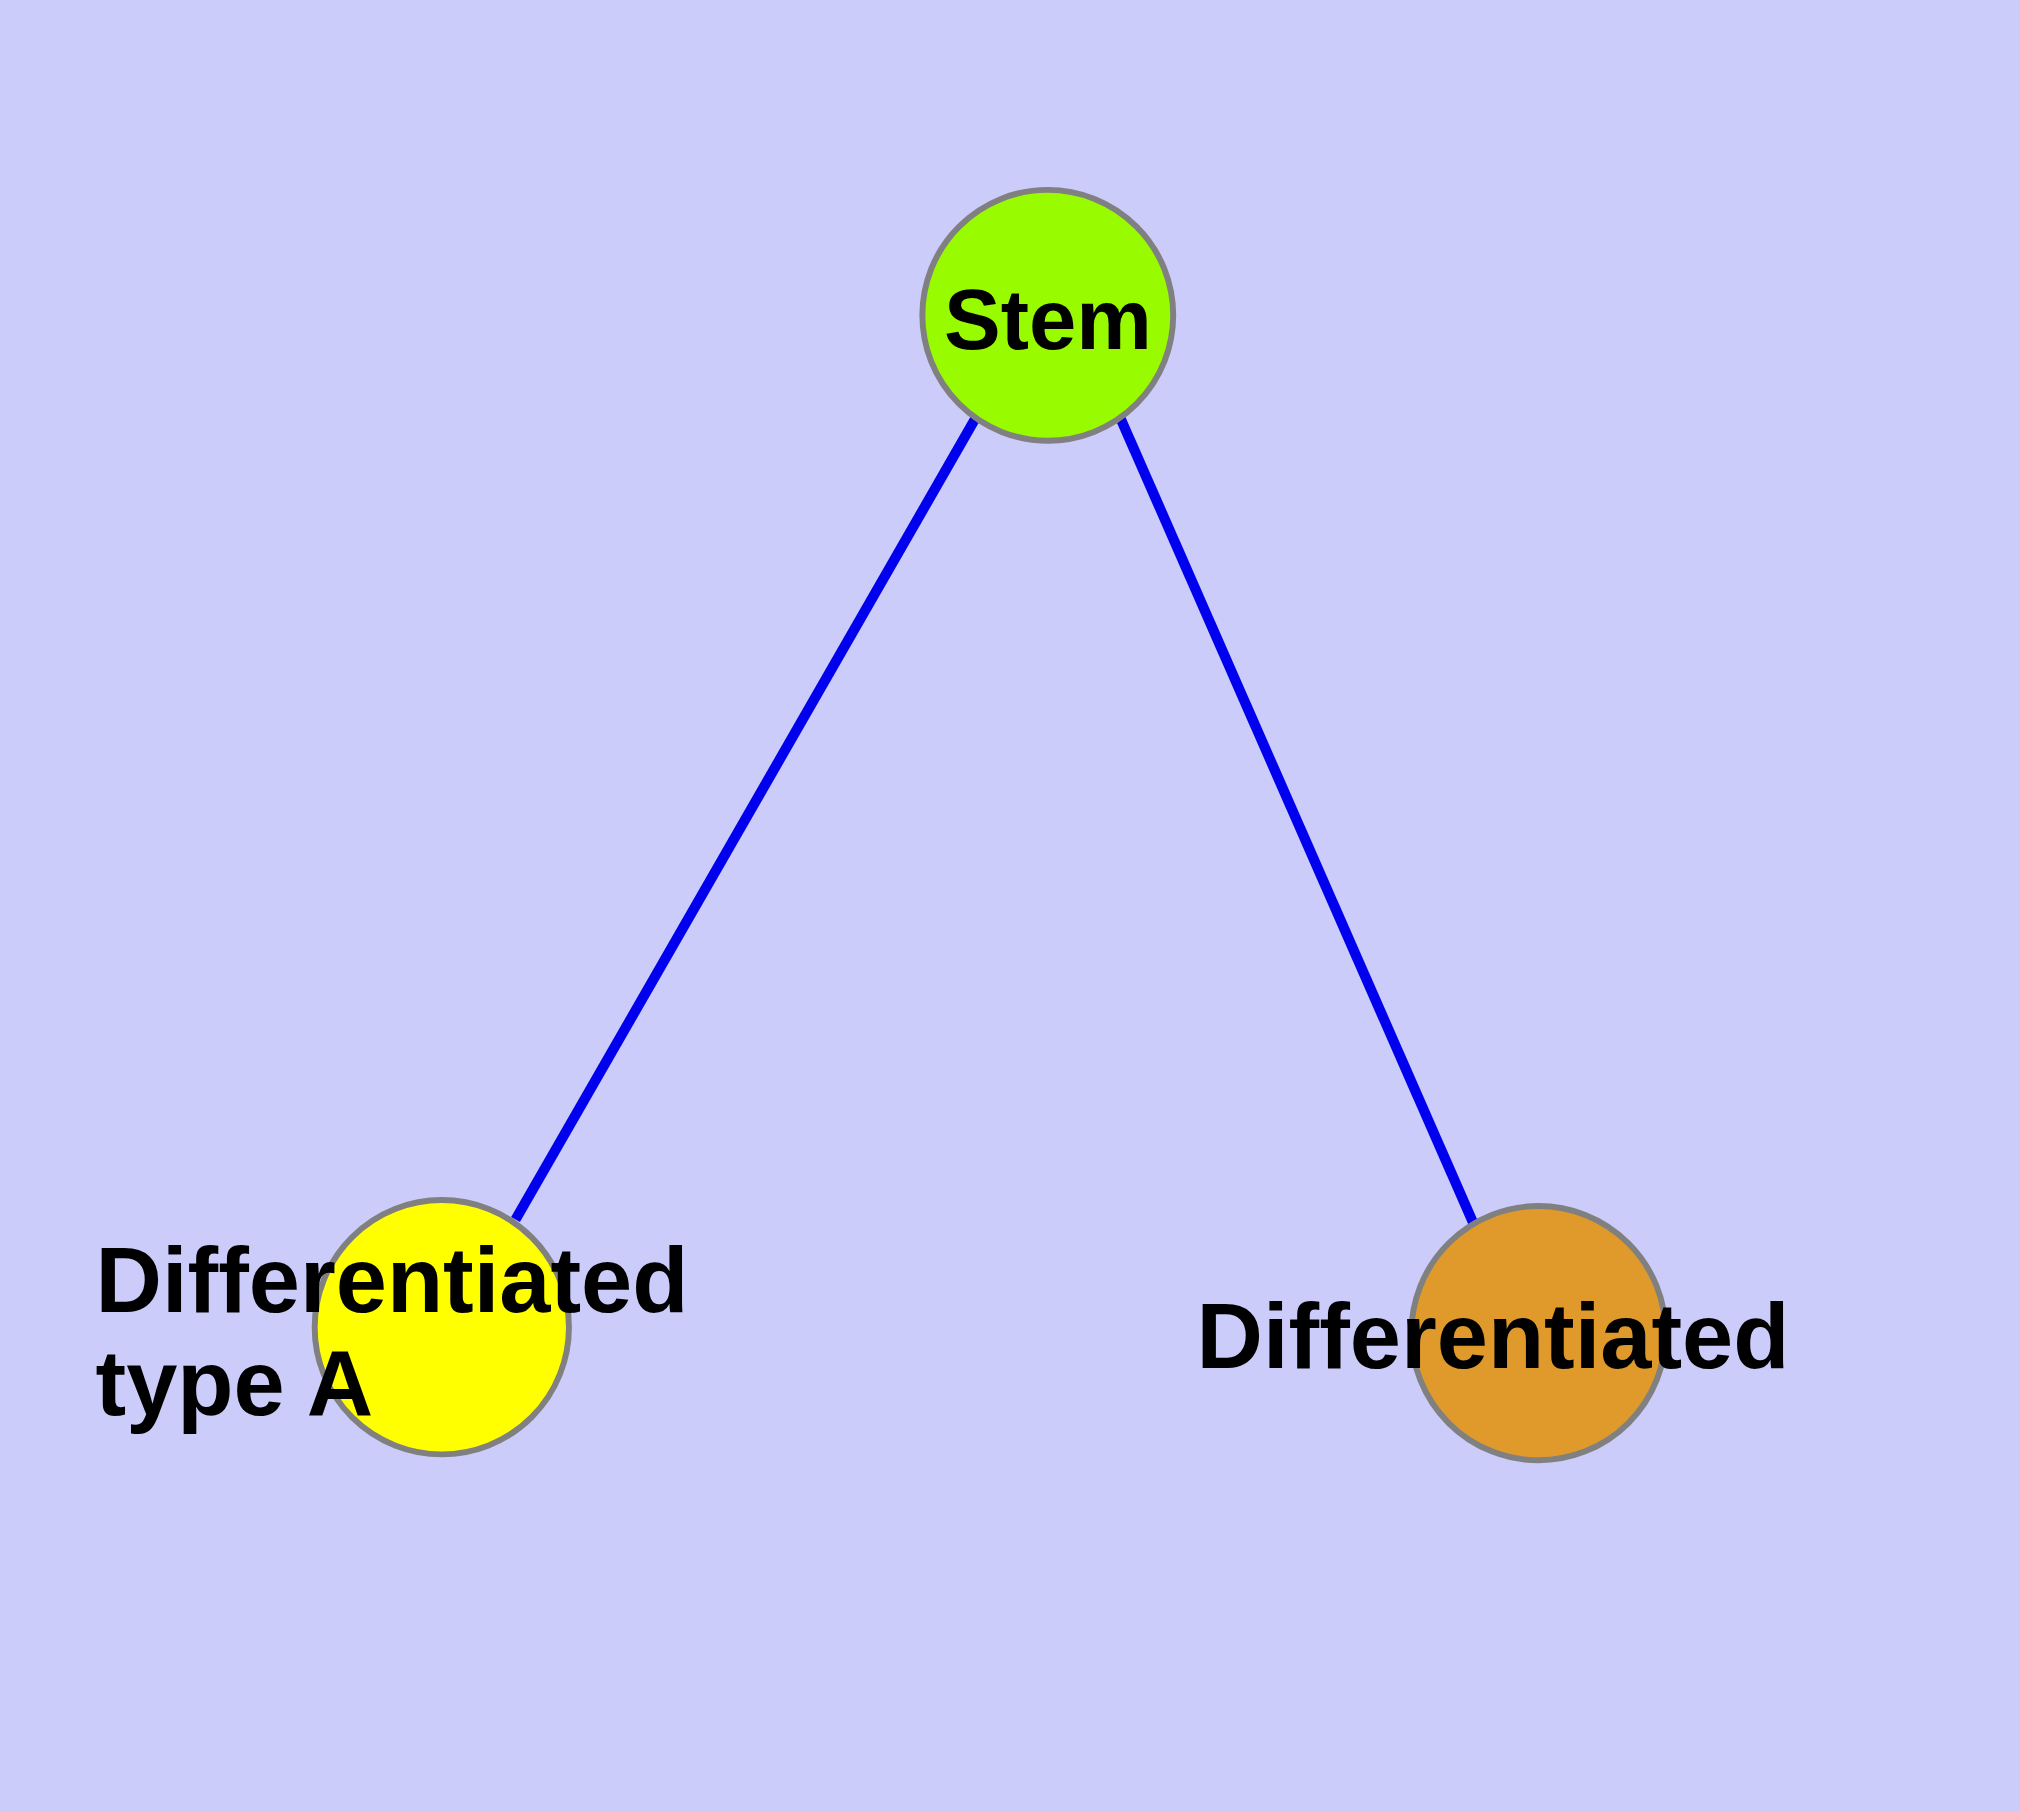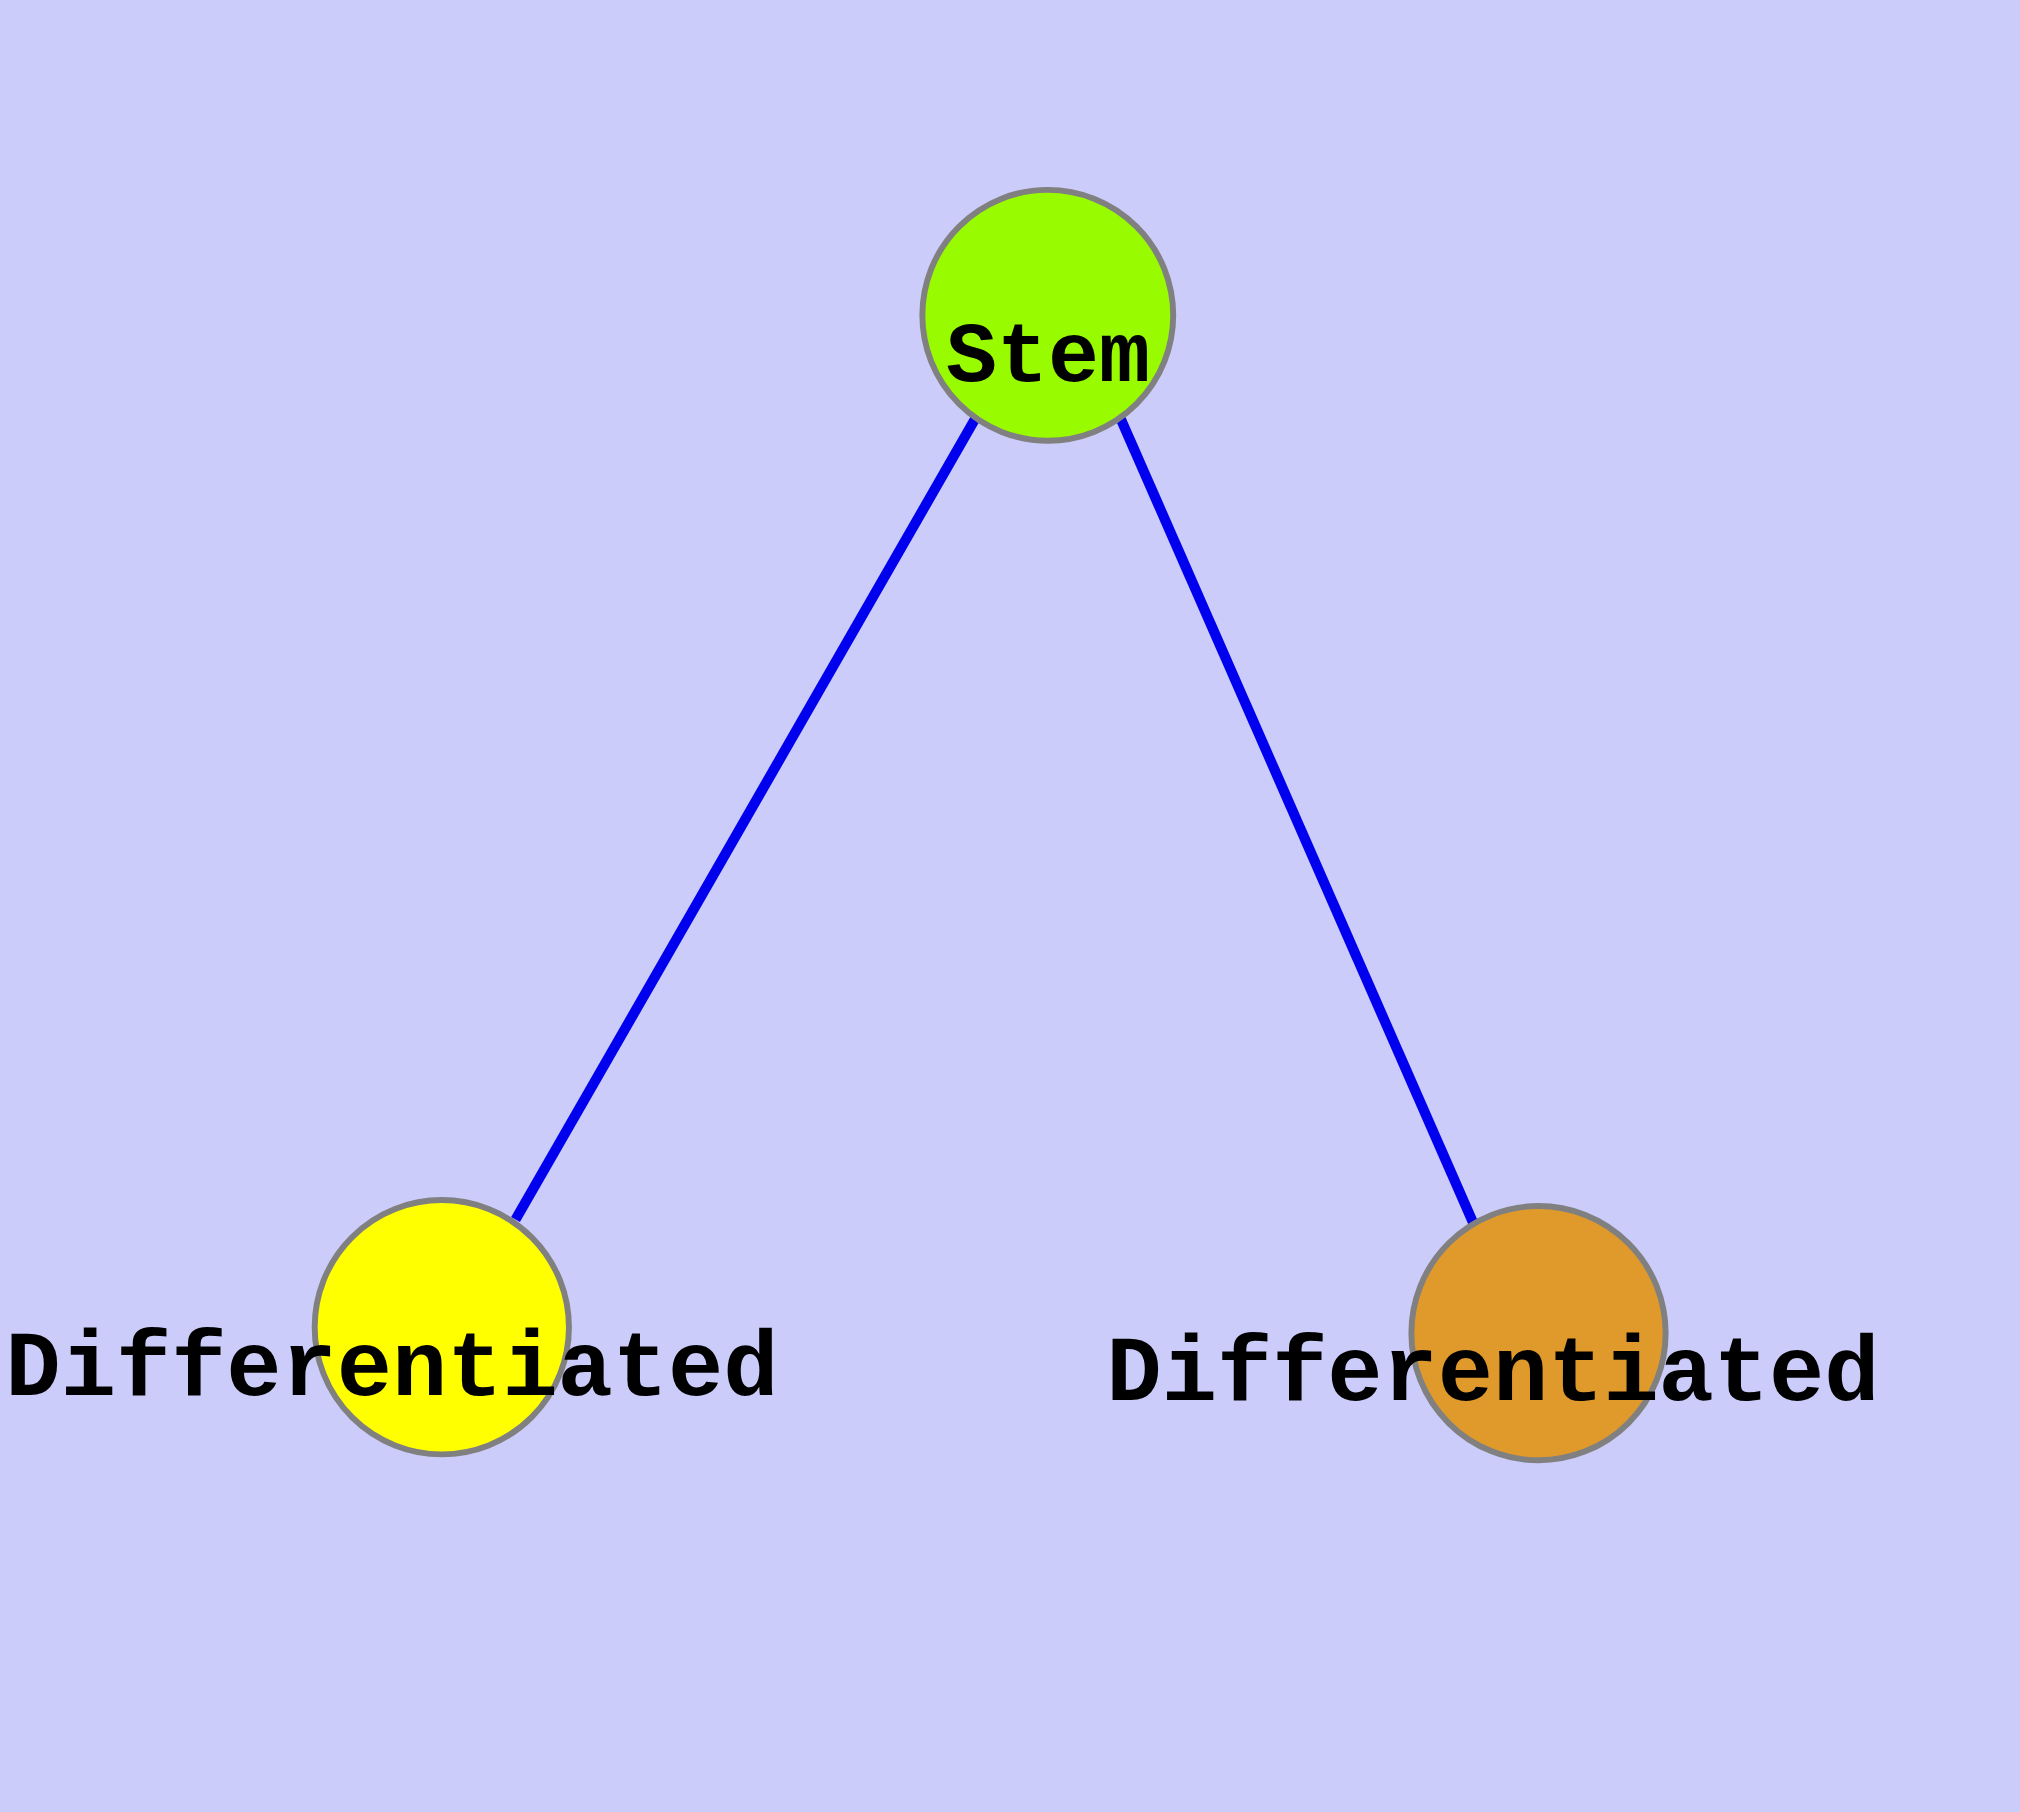--- a/index.html
+++ b/index.html
@@ -21,28 +21,27 @@
   #graph-svg {
     position: absolute;
     left: 0;
     top: 0;
     width: 2021px;
     height: 1812px;
     display: block;
   }
   .node-label {
     position: absolute;
-    font-family: Liberation Mono, monospace;
+    font-family: Liberation Sans, sans-serif;
     font-weight: bold;
     color: #000000;
     line-height: 1.12;
     white-space: pre;
     pointer-events: none;
     transform: translate(-50%, -50%);
-    margin-top: 39px;
   }
   #label-stem {
     font-size: 85px;
     left: 1048px;
     top: 320px;
   }
   #label-diff-a {
     font-size: 92px;
     left: 392px;
     top: 1332px;
@@ -67,18 +66,18 @@
     <circle cx="1236" cy="372" r="148" fill="#99fb00" stroke="#808080" stroke-width="7"></circle>
 
     <circle cx="521" cy="1566" r="150" fill="#ffff00" stroke="#808080" stroke-width="7"></circle>
 
     <circle cx="1815" cy="1573" r="150" fill="#e09a2b" stroke="#808080" stroke-width="7"></circle>
 
   </svg>
 
   <div class="node-label" id="label-stem" style="font-size: 85px; color: rgb(0, 0, 0);">Stem</div>
 
-  <div class="node-label" id="label-diff-a" style="font-size: 92px; color: rgb(0, 0, 0);"><span>Differentiated</span><br></div>
+  <div class="node-label" id="label-diff-a" style="font-size: 92px; color: rgb(0, 0, 0);"><span>Differentiated</span><br><span>type A</span></div>
 
   <div class="node-label" id="label-diff-b" style="font-size: 92px; color: rgb(0, 0, 0);"><span>Differentiated</span><br></div>
 
 </div>
 
 
 </body></html>

